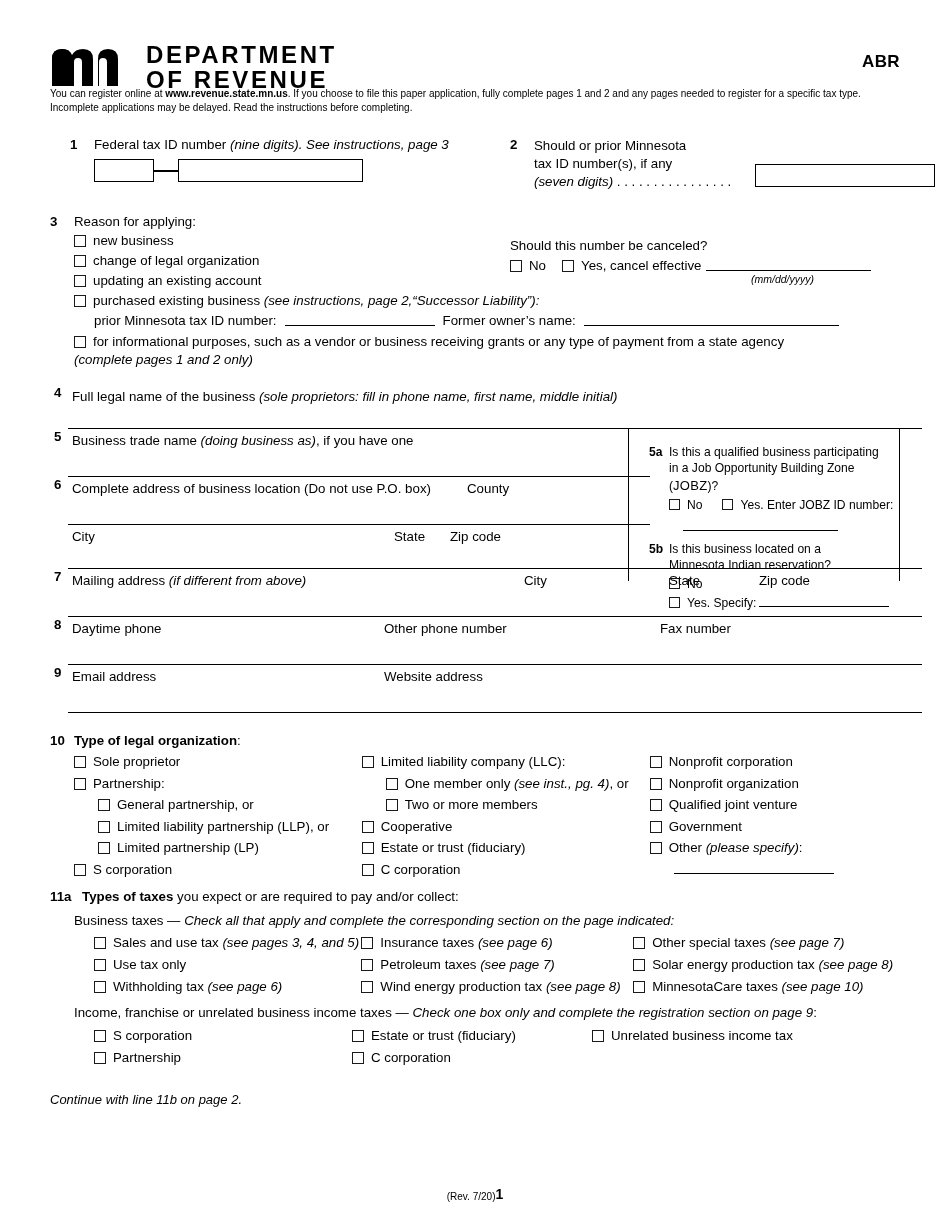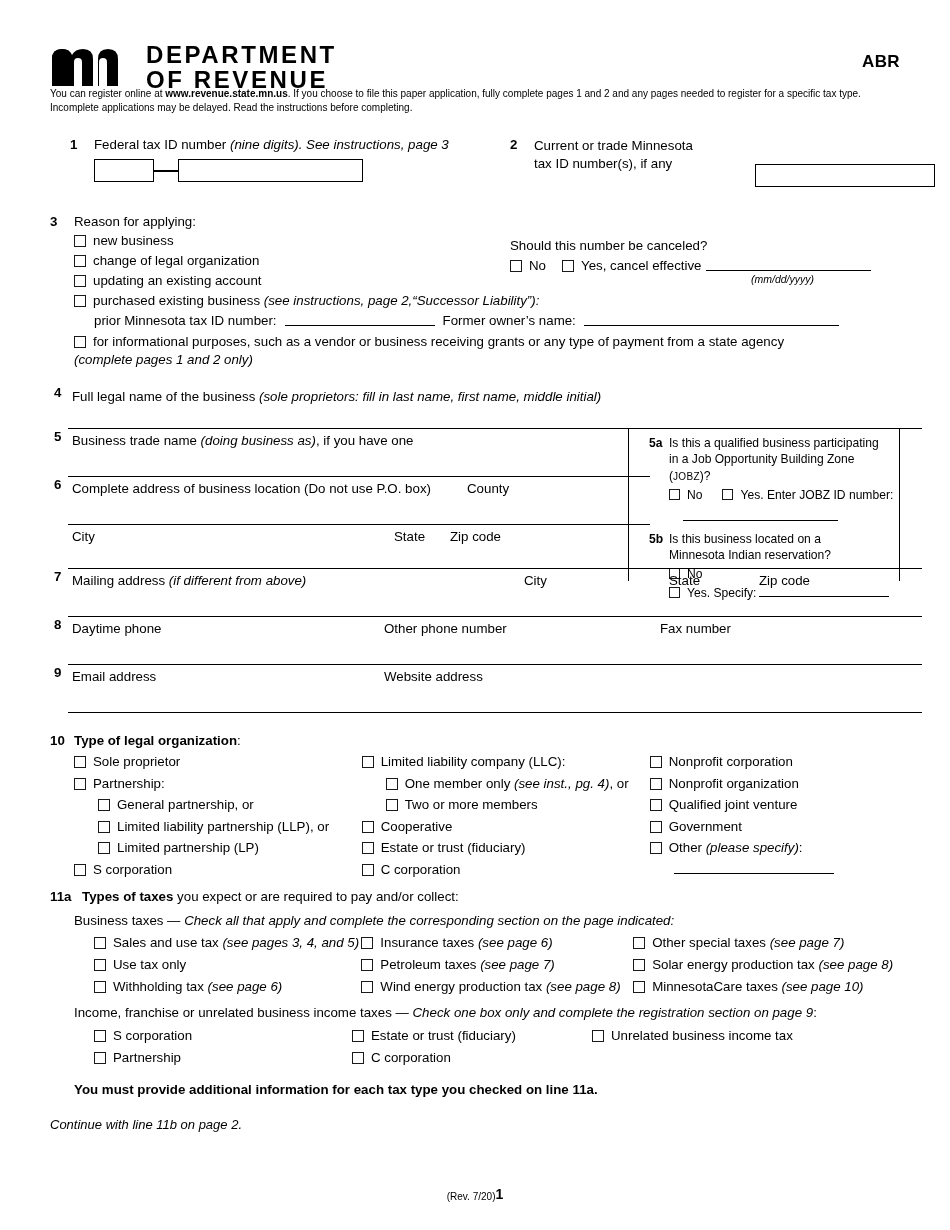--- a/index.html
+++ b/index.html
@@ -94,21 +94,21 @@
     position:absolute; right:0; top:0; width:272px;
     border-left:1.4px solid #000; border-right:1.4px solid #000;
     padding:6px 0 4px 10px;
     font-size:12.1px; line-height:1.33;
   }
   .panel .pnum { font-weight:bold; position:absolute; left:10px; }
   .panel .ptext { margin-left:30px; }
   .panel .pcb { display:flex; align-items:flex-start; margin-top:3px; }
   .jobz-line { width:155px; border-bottom:1.1px solid #000; height:12px; margin:6px 0 0 44px; }
   .spec-line { flex:1; border-bottom:1.1px solid #000; height:12px; margin-left:3px; margin-right:10px;}
-  .smallcaps { font-size:10px; letter-spacing:.3px; }
+  .smallcaps { font-size:13px; letter-spacing:.3px; }
 
   
   .s10 { margin-top:20px; font-size:13.3px; position:relative; }
   .cols { display:flex; margin-top:6px; }
   .col1 { width:330px; }
   .col2 { width:305px; }
   .col3 { width:265px; }
   .c-item { display:flex; align-items:flex-start; margin-bottom:6.5px; margin-left:24px; }
   .c-item.sub { margin-left:48px; }
   .c-item.c2 { margin-left:0; }
@@ -176,22 +176,23 @@
       <div class="idboxes">
         <div class="idbox-a"></div>
         <div class="dash"></div>
         <div class="idbox-b"></div>
       </div>
     </div>
 
     <div class="s2">
       <span class="num" style="position:absolute;left:0;">2</span>
       <div class="lbl">
-        <div>Current or trade Minnesota</div>
+        <div>Should or prior Minnesota</div>
         <div>tax ID number(s), if any</div>
+        <div><span class="it">(seven digits)</span><span> . . . . . . . . . . . . . . . .</span></div>
       </div>
       <div class="s2box"></div>
     </div>
   </div>
 
   <div class="s3">
     <div class="s3-left">
       <div style="position:relative;">
         <span class="num" style="position:absolute;left:0;">3</span>
         <div class="indent1">Reason for applying:</div>
@@ -238,27 +239,27 @@
         <span class="cancel-line"></span>
       </div>
       <div class="mmdd">(mm/dd/yyyy)</div>
     </div>
   </div>
 
   <div class="block" style="margin-top:18px;">
 
     <div class="fieldrow" style="position:relative;height:44px;margin-left:22px;">
       <span class="lnum">4</span>
-      <div class="lab"><span>Full legal name of the business </span><span class="it">(sole proprietors: fill in last name, first name, middle initial)</span></div>
+      <div class="lab"><span>Full legal name of the business </span><span class="it">(sole proprietors: fill in phone name, first name, middle initial)</span></div>
       <div style="position:absolute;left:-4px;right:-22px;bottom:0;" class="hr"></div>
       <div style="position:absolute;left:0;right:0;top:18px;height:24px;"></div>
     </div>
 
     <div class="panel" style="top:44px;height:152px;">
-      <div style="position:relative;">
+      <div style="position:relative;margin-top:9px;">
         <span class="pnum">5a</span>
         <div class="ptext">
           <div>Is this a qualified business participating</div>
           <div><span>in a Job Opportunity Building Zone (</span><span class="smallcaps">JOBZ</span><span>)?</span></div>
         </div>
         <div class="pcb ptext">
           <span class="cb sm"></span>
           <span style="margin-right:20px;">No</span>
           <span class="cb sm"></span>
           <span>Yes. Enter JOBZ ID number:</span>
@@ -518,21 +519,20 @@
           </div>
       </div>
       <div class="ic3">
         <div class="t-item">
             <span class="cb"></span>
             <span>Unrelated business income tax</span>
           </div>
       </div>
     </div>
 
-    <div class="must">You must provide additional information for each tax type you checked on line 11a.</div>
     <div class="cont">Continue with line 11b on page 2.</div>
   </div>
 
   <div class="footer">
     <div class="rev">(Rev. 7/20)</div>
     <div class="pageno">1</div>
   </div>
 
 </div>
 

